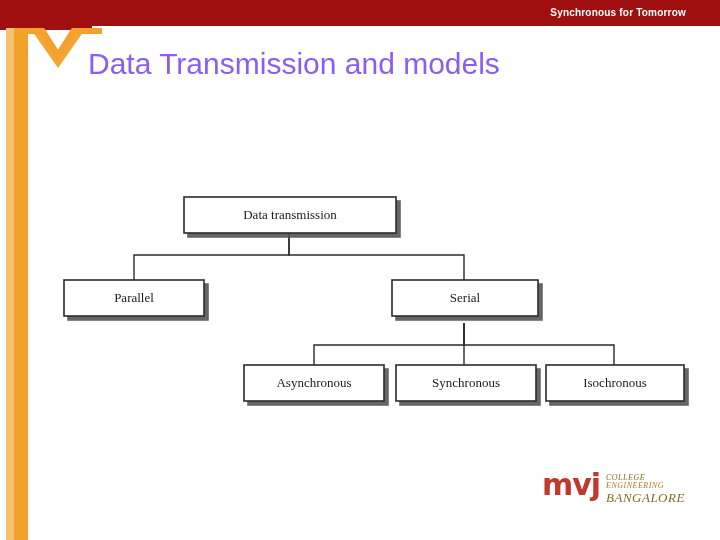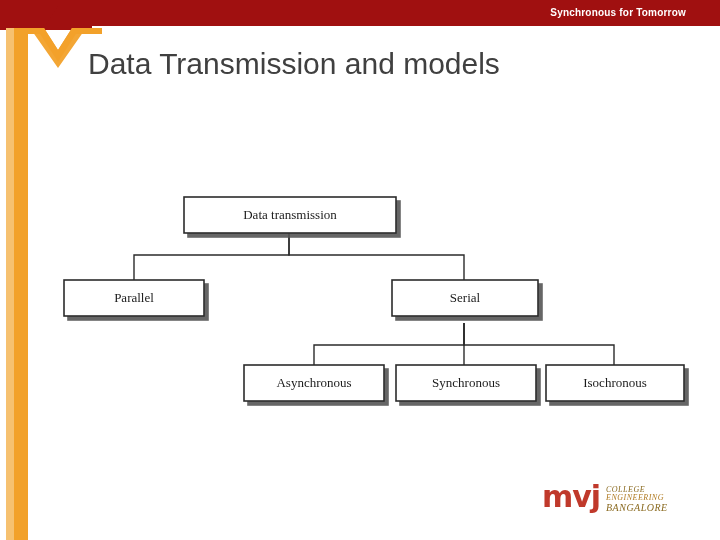--- a/index.html
+++ b/index.html
@@ -89,21 +89,21 @@
     height: 30px;
   }
 
   
   .title {
     position: absolute;
     left: 88px;
     top: 46px;
     width: 600px;
     font-size: 30px;
-    color: #404040;
+    color: #8b5cf6;
     font-weight: normal;
     line-height: 1.2;
     white-space: nowrap;
   }
 
   
   .diagram-wrap {
     position: absolute;
     left: 44px;
     top: 175px;
@@ -117,21 +117,21 @@
     font-size: 13px;
     fill: #1b1b1b;
     text-anchor: middle;
     dominant-baseline: middle;
   }
 
   
   .logo {
     position: absolute;
     right: 18px;
-    bottom: 14px;
+    bottom: 26px;
     width: 160px;
     height: 46px;
   }
   .logo-mvj {
     position: absolute;
     left: 0;
     top: 2px;
     font-family: "DejaVu Sans", sans-serif;
     font-size: 30px;
     font-weight: bold;
@@ -147,21 +147,21 @@
   }
   .logo-line {
     font-family: "Liberation Serif", serif;
     font-size: 8px;
     color: #8a6a20;
     letter-spacing: 0.5px;
     white-space: nowrap;
     font-style: italic;
   }
   .logo-line.l2 { color:#b07a20; }
-  .logo-line.l3 { color:#8a6a20; font-size:10px; }
+  .logo-line.l3 { color:#8a6a20; font-size:13px; }
 </style>
 </head>
 <body>
 
 <div class="slide">
 
   <div class="top-banner"></div>
   <div class="banner-text">Synchronous for Tomorrow</div>
 
   <div class="wedge">

